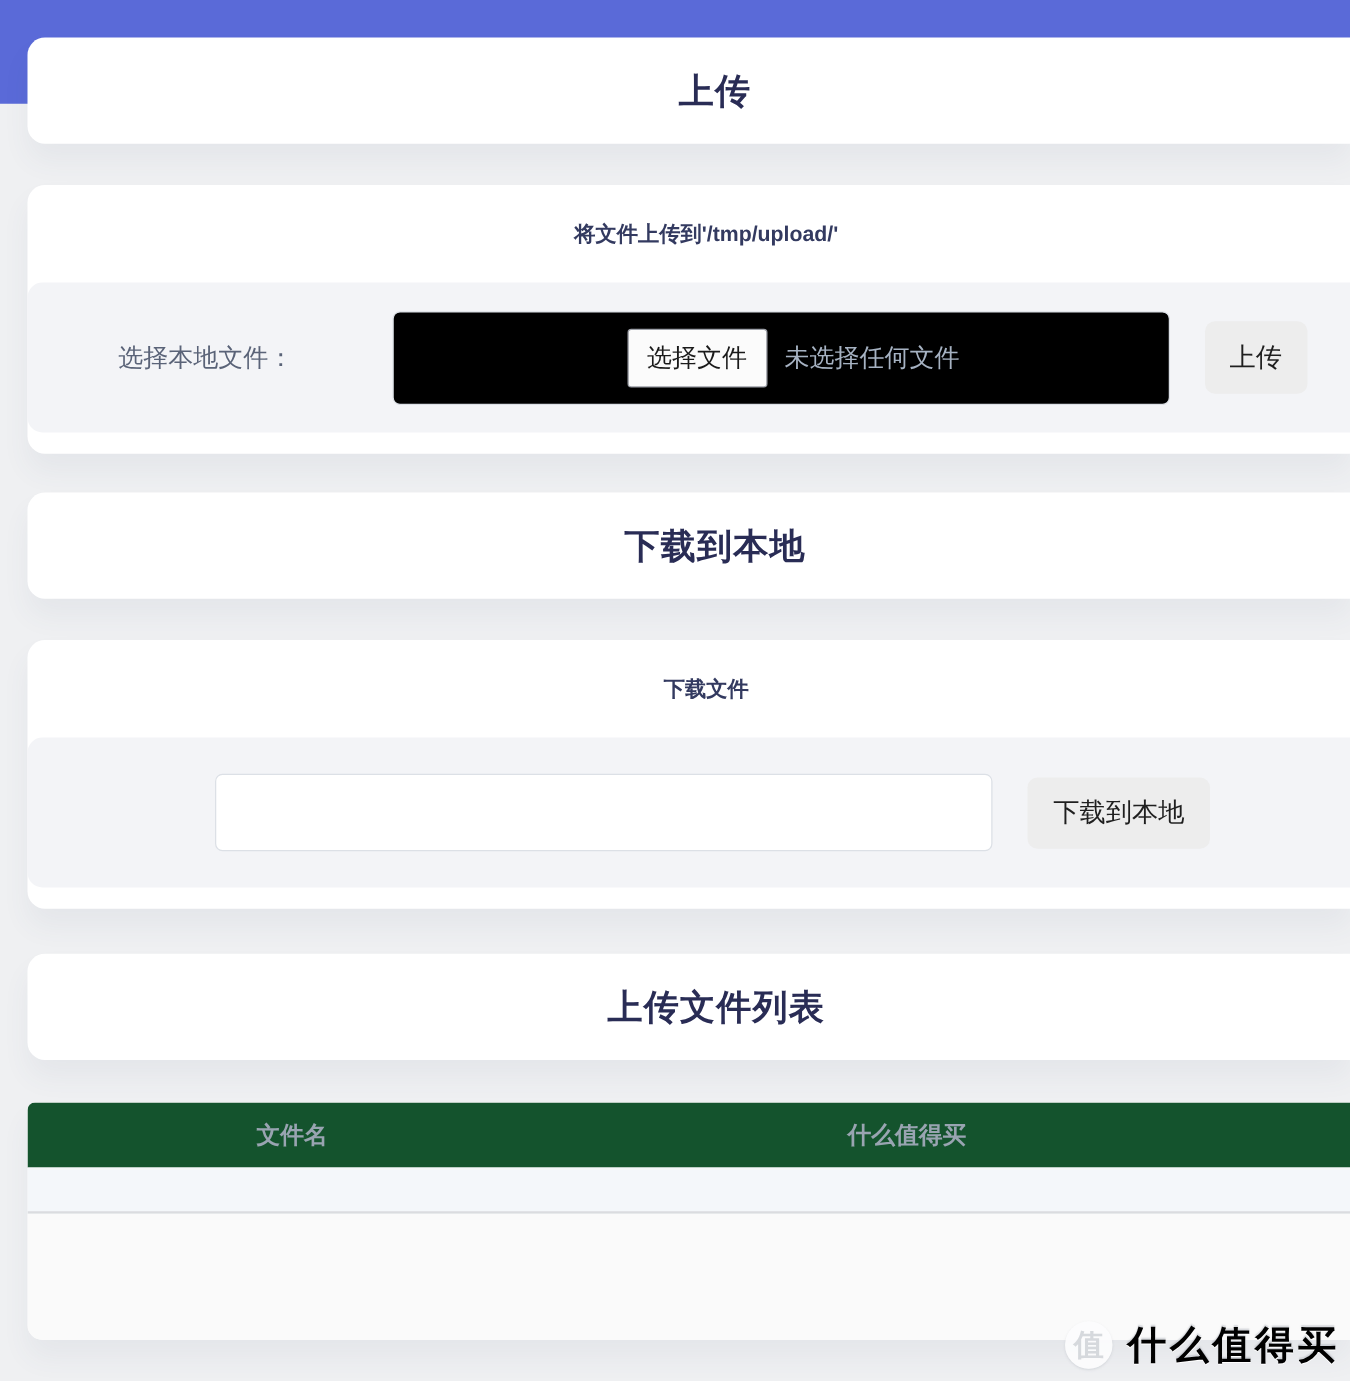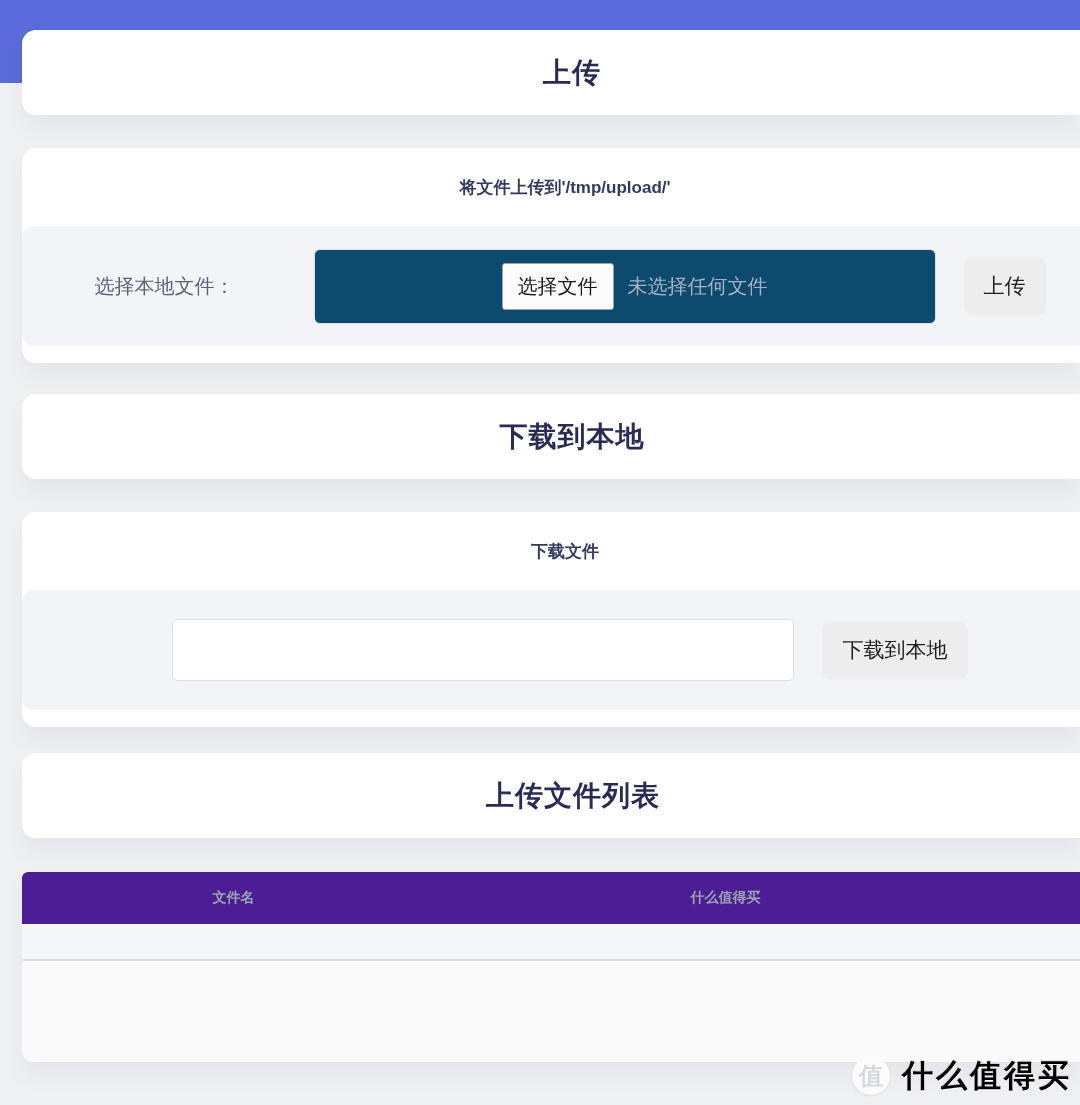--- a/index.html
+++ b/index.html
@@ -58,21 +58,21 @@
   }
   .row-label {
     width: 201px;
     flex: none;
     font-size: 20px;
     color: #5A6378;
   }
   .file-box {
     width: 622px;
     height: 75px;
-    background: #0c4a6e;
+    background: #000000;
     border: 1px solid #DCE0E6;
     border-radius: 6px;
     display: flex;
     align-items: center;
     padding-left: 20px;
     flex: none;
   }
   .file-btn {
     background: #FBFBFB;
     border: 1px solid #9DA0A8;
@@ -117,24 +117,24 @@
   .table-card {
     margin-left: 22px;
     margin-top: 34px;
     border-radius: 6px 0 0 12px;
     overflow: hidden;
     background: #FAFAFA;
     box-shadow: 0 14px 22px rgba(70, 80, 120, 0.06);
   }
   .t-head {
     height: 52px;
-    background: #4c1d95;
-    display: flex;
-    align-items: center;
-    font-size: 14px;
+    background: #14532d;
+    display: flex;
+    align-items: center;
+    font-size: 19px;
     font-weight: bold;
     color: #99A4B1;
   }
   .t-col-name { width: 40%; text-align: center; }
   .t-col-time { width: 53%; text-align: center; }
   .t-col-rest { width: 7%; }
   .t-row-empty {
     height: 37px;
     background: #F4F7FA;
     border-bottom: 2px solid #DADCDF;
@@ -164,21 +164,21 @@
   .wm-text {
     font-size: 31px;
     font-weight: bold;
     letter-spacing: 3px;
     color: #000000;
     text-shadow: 0 1px 0 #FFFFFF, 0 -1px 1px rgba(170,175,185,0.45);
   }
   .mt-gap-a { margin-top: -53px; } 
   .mt-33 { margin-top: 33px; }
   .mt-31 { margin-top: 31px; }
-  .mt-25 { margin-top: 26px; padding-left: 44px; }
+  .mt-25 { margin-top: 36px; padding-left: 44px; }
 </style>
 </head>
 <body>
 
 <div class="banner"></div>
 
 <div class="card title-card mt-gap-a">
   <div class="page-title">上传</div>
 </div>
 

